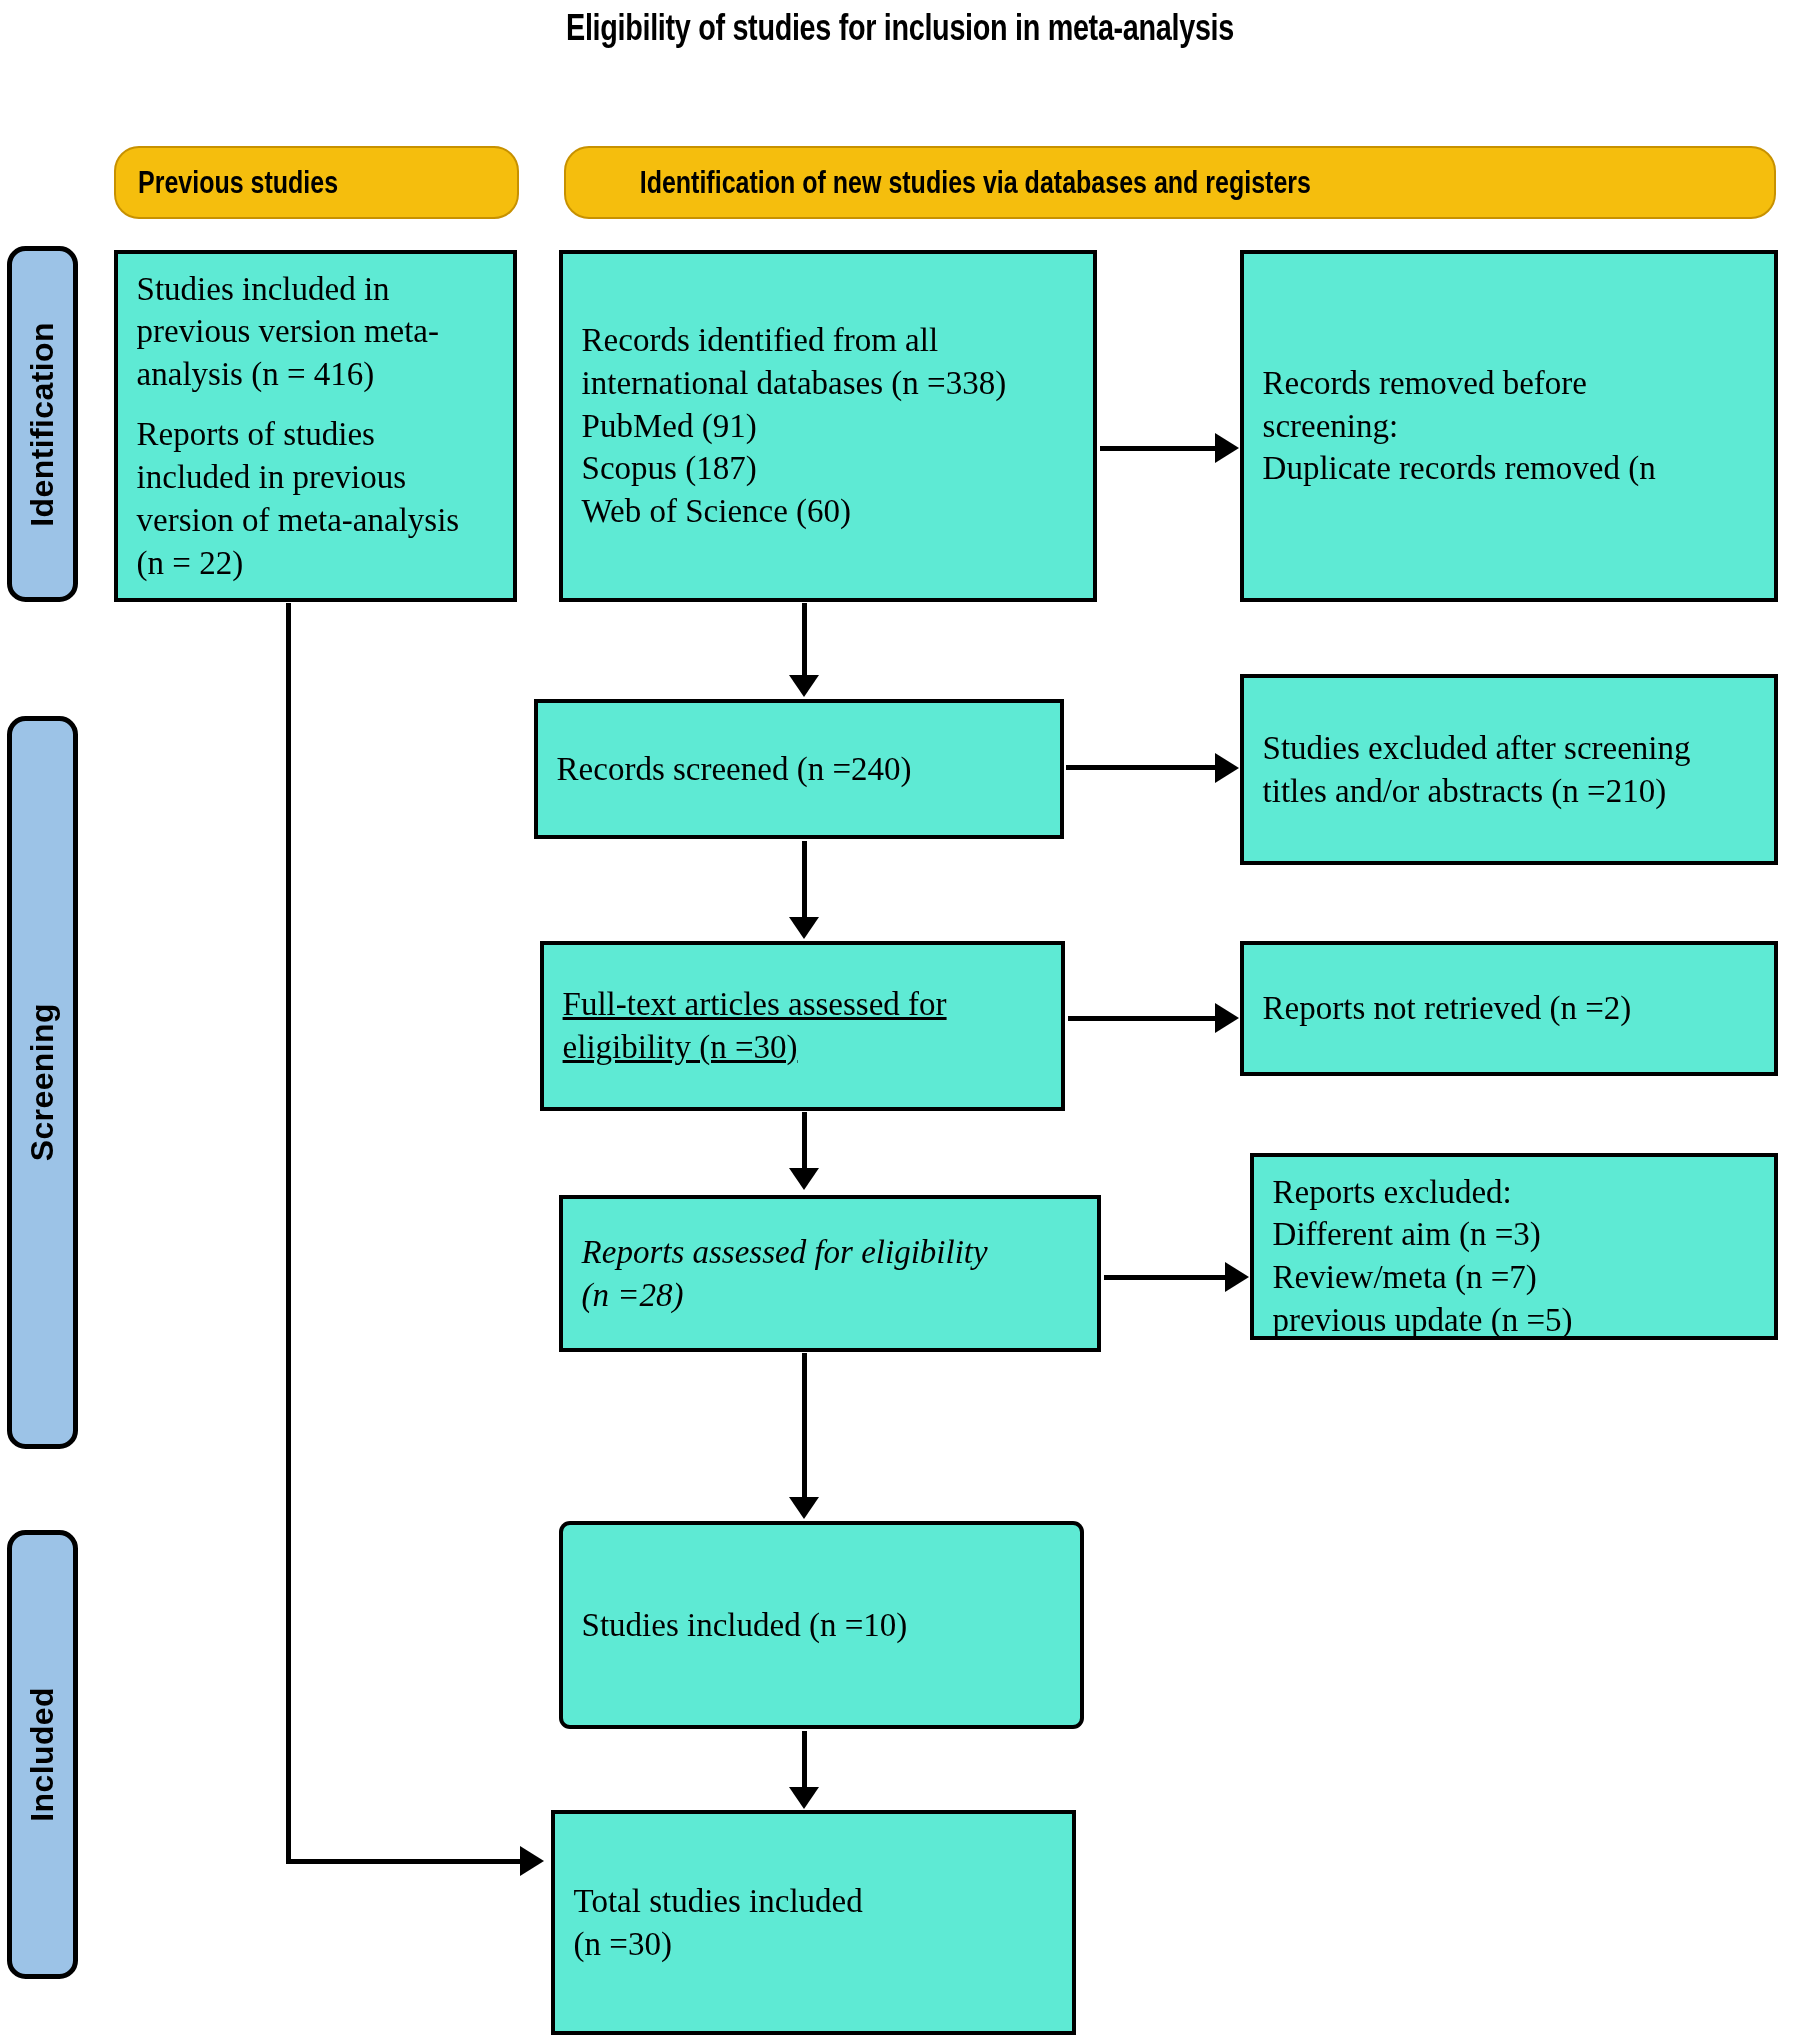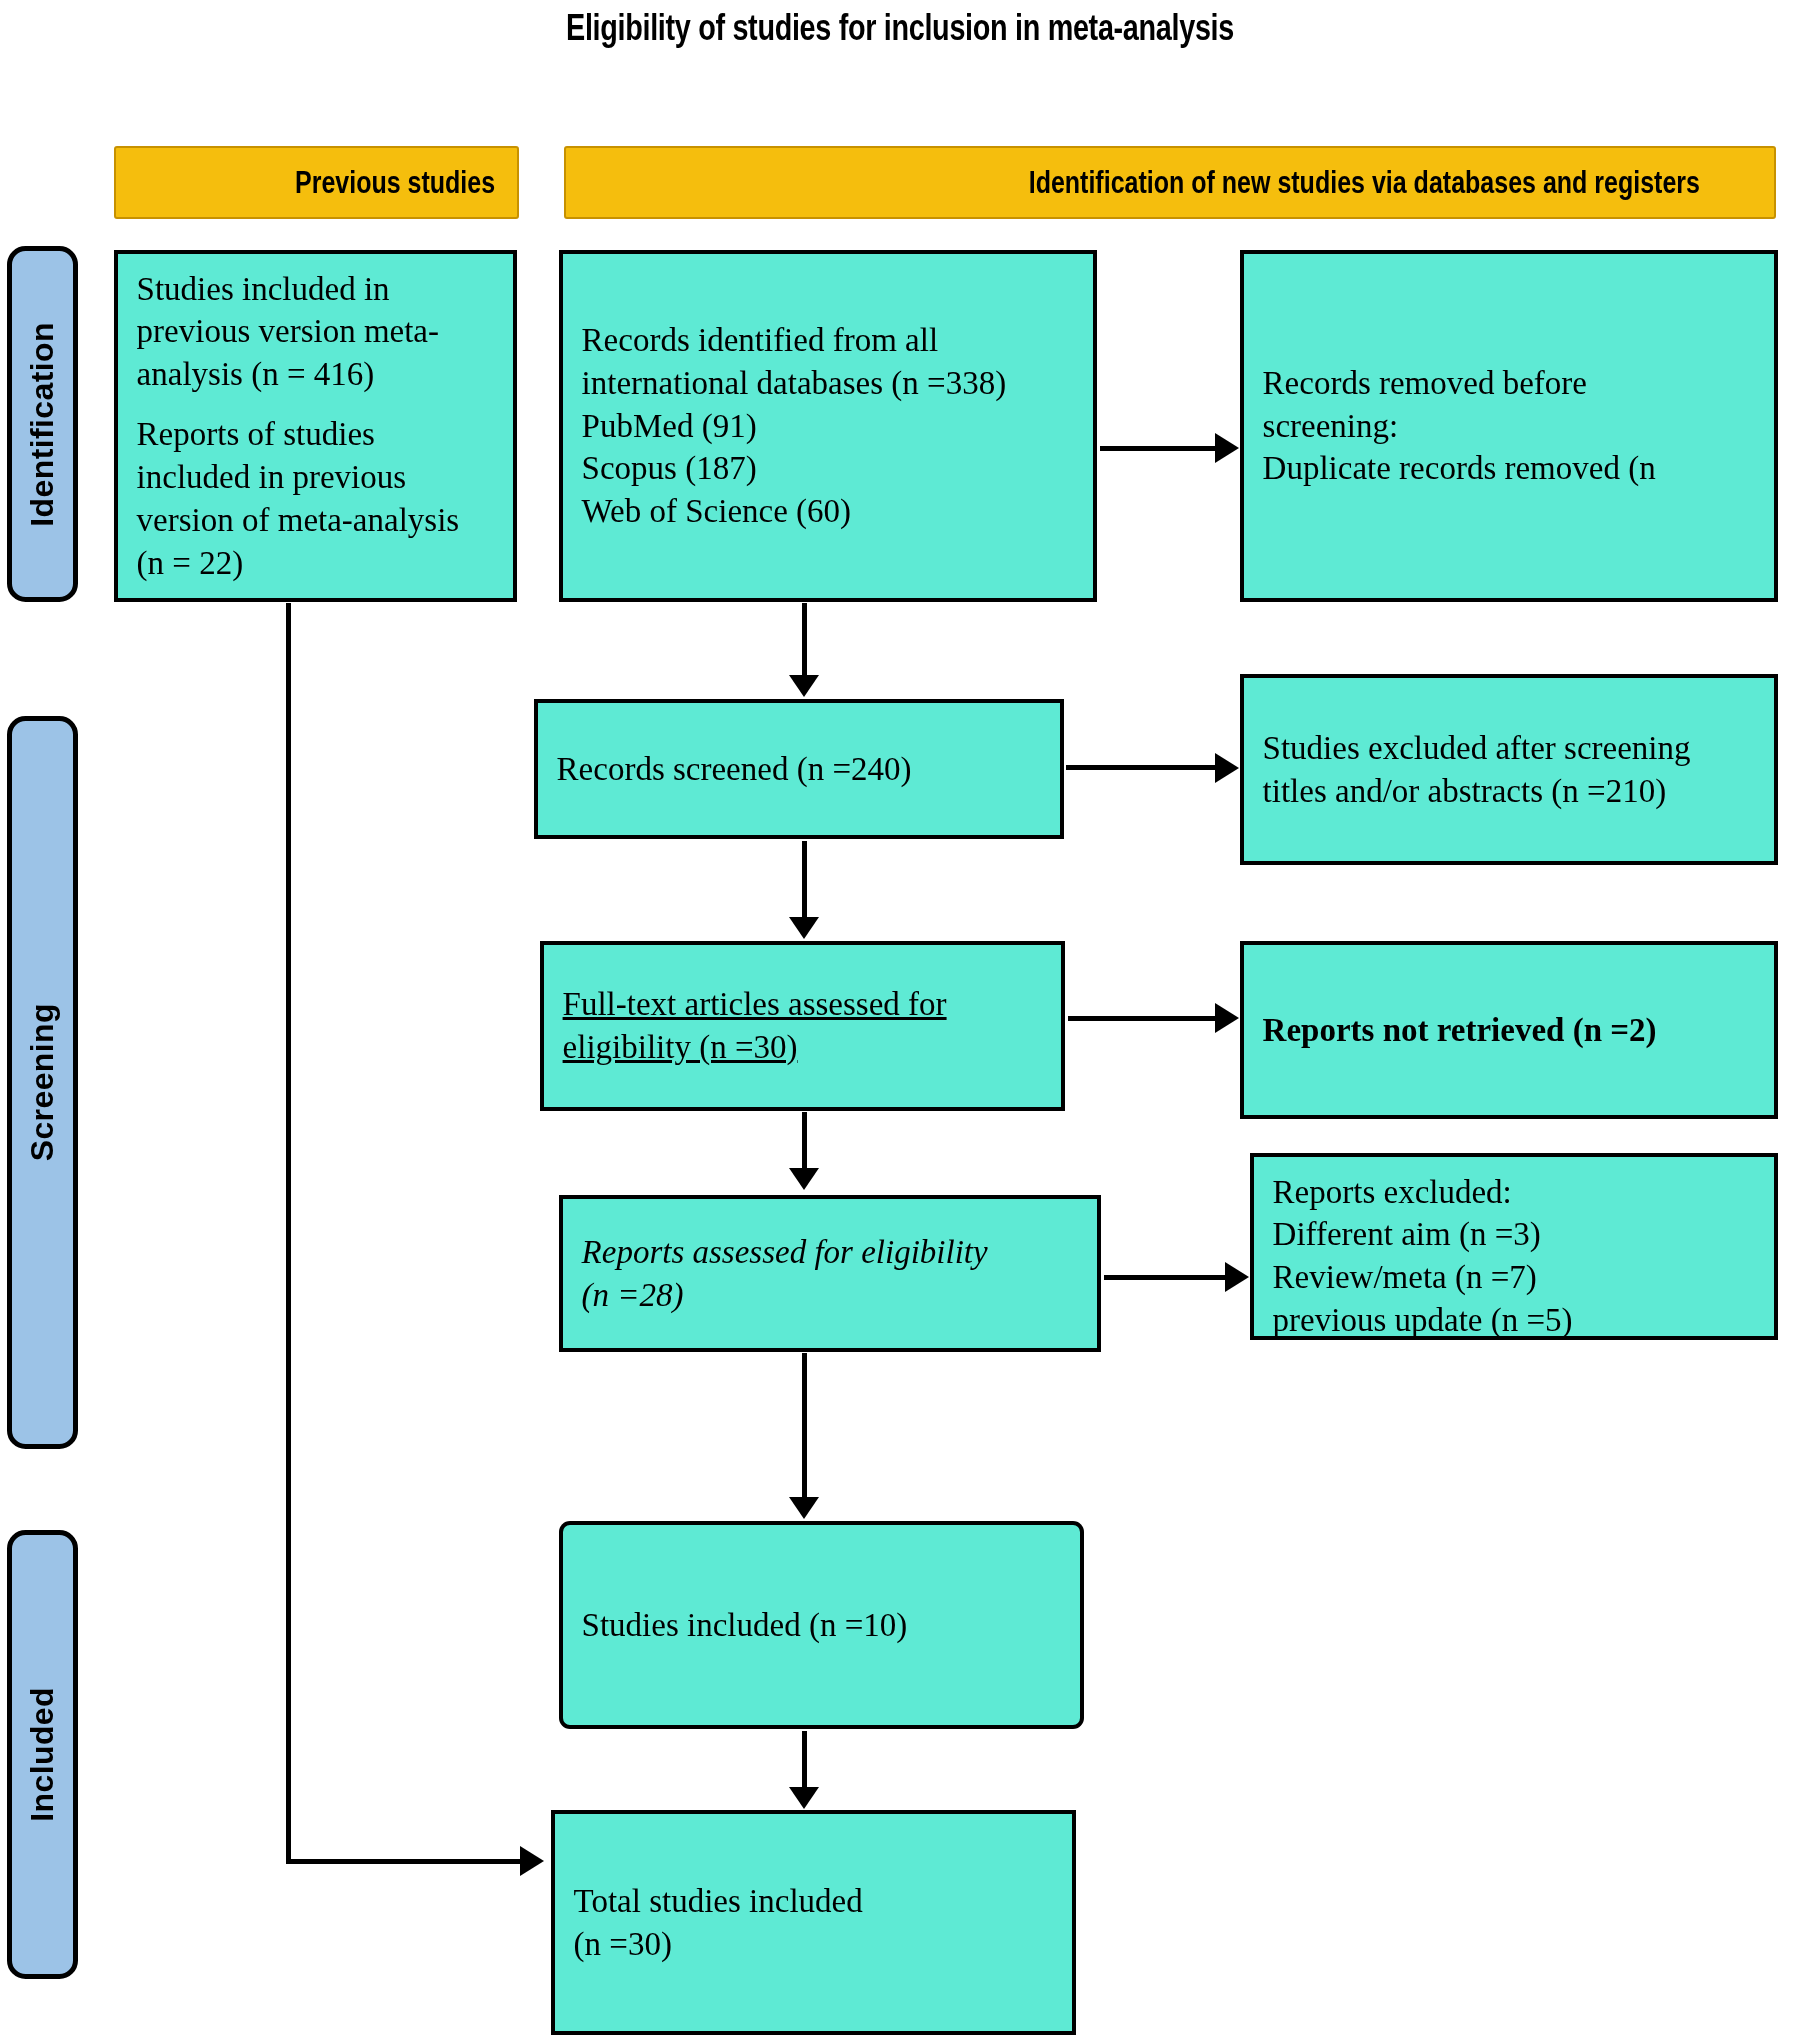--- a/index.html
+++ b/index.html
@@ -31,25 +31,25 @@
     transform: scaleX(0.80);
     transform-origin: center top;
     white-space: nowrap;
   }
 
   
   .hdr {
     position: absolute;
     background: #F5BE0D;
     border: 2.5px solid #C79100;
-    border-radius: 3px;
+    border-radius: 25px;
     box-sizing: border-box;
     display: flex;
     align-items: center;
-    justify-content: flex-end;
+    justify-content: flex-start;
     font-family: "Liberation Sans", "DejaVu Sans", sans-serif;
     font-weight: bold;
     font-size: 30.5px;
     color: #000000;
     white-space: nowrap;
   }
   .hdr span { display:block; transform: scaleX(0.82); }
 
   #hdr-prev { left: 114px; top: 146px; width: 405px; height: 73px; }
   #hdr-ident { left: 564px; top: 146px; width: 1212px; height: 73px; }
@@ -100,21 +100,21 @@
   b { font-weight: normal; }
 
   #box-prev-studies { left: 114px; top: 250px;  width: 403px; height: 352px; }
   #box-identified   { left: 559px; top: 250px;  width: 538px; height: 352px; }
   #box-removed      { left: 1240px; top: 250px; width: 538px; height: 352px; }
 
   #box-screened     { left: 534px; top: 699px;  width: 530px; height: 140px; }
   #box-excluded-scr { left: 1240px; top: 674px; width: 538px; height: 191px; }
 
   #box-fulltext     { left: 540px; top: 941px; width: 525px; height: 170px; text-decoration: underline; }
-  #box-notretrieved { left: 1240px; top: 941px; width: 538px; height: 178px; font-weight: bold; }
+  #box-notretrieved { left: 1240px; top: 941px; width: 538px; height: 135px; }
 
   #box-reports-elig { left: 559px; top: 1195px; width: 542px; height: 157px; font-style: italic; }
   #box-reports-exc  { left: 1250px; top: 1153px; width: 528px; height: 187px; }
 
   #box-studies-incl { left: 559px; top: 1521px; width: 525px; height: 208px; border-radius: 11px; }
   #box-total-incl   { left: 551px; top: 1810px; width: 525px; height: 225px; }
 
   
   .ln {
     position: absolute;

